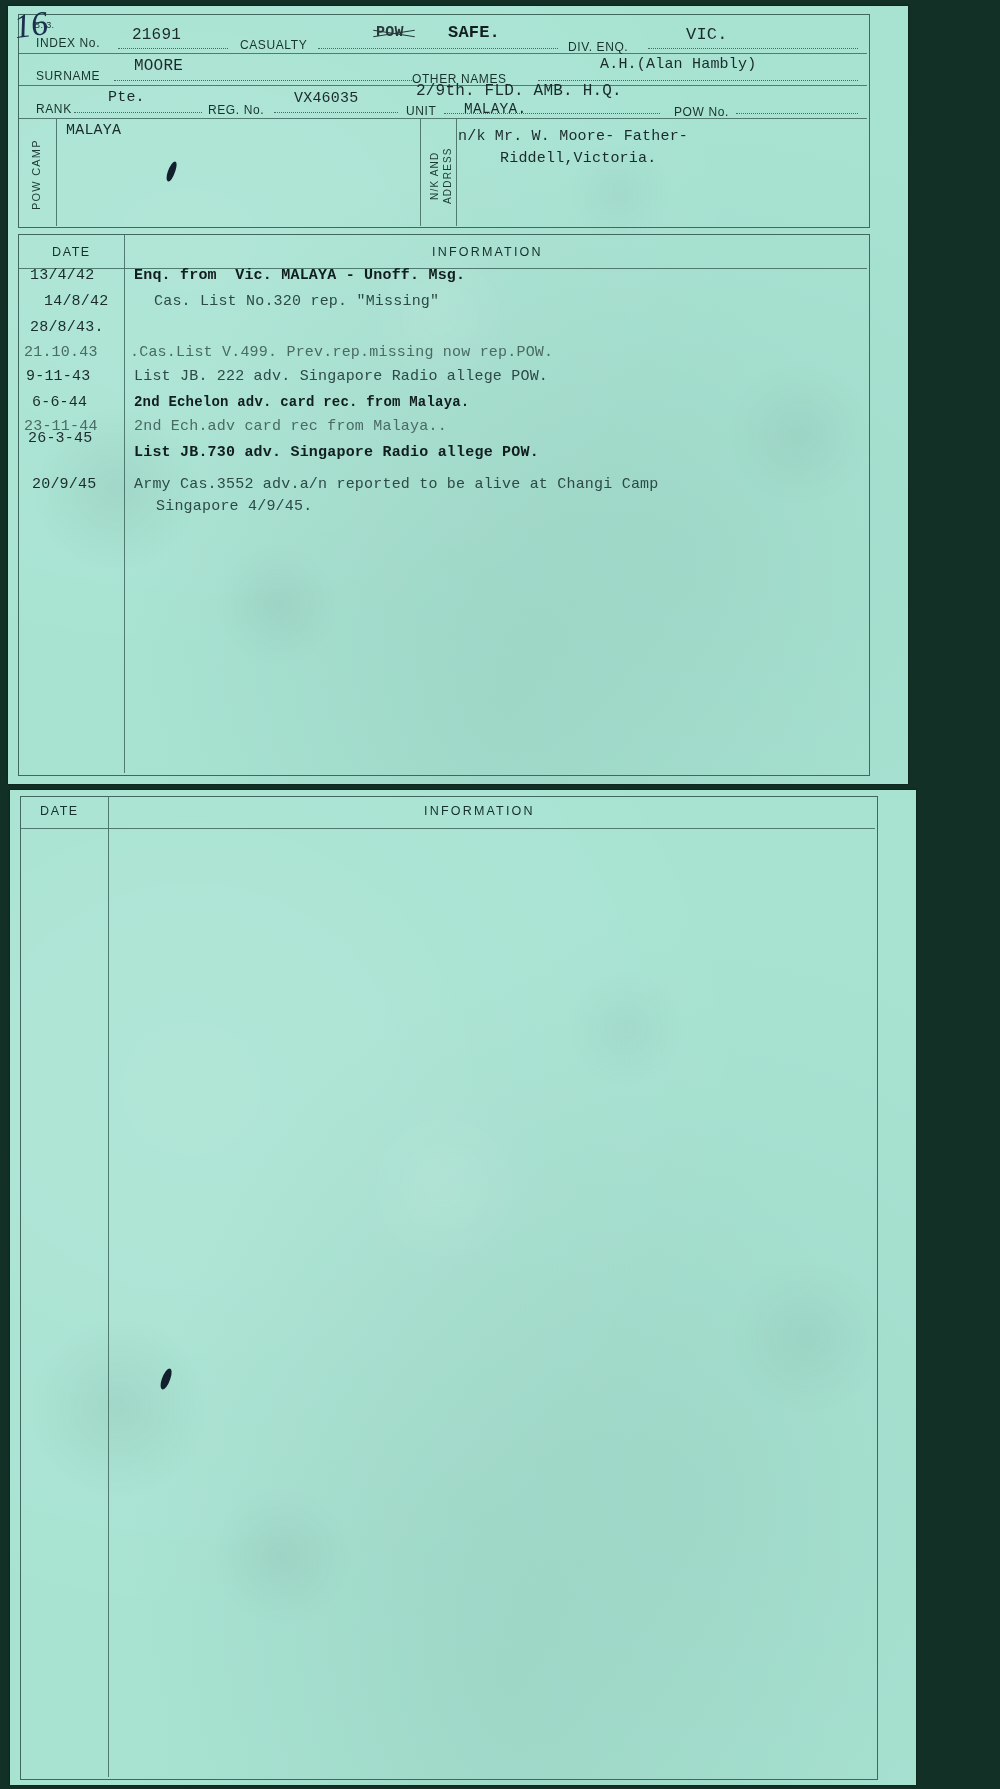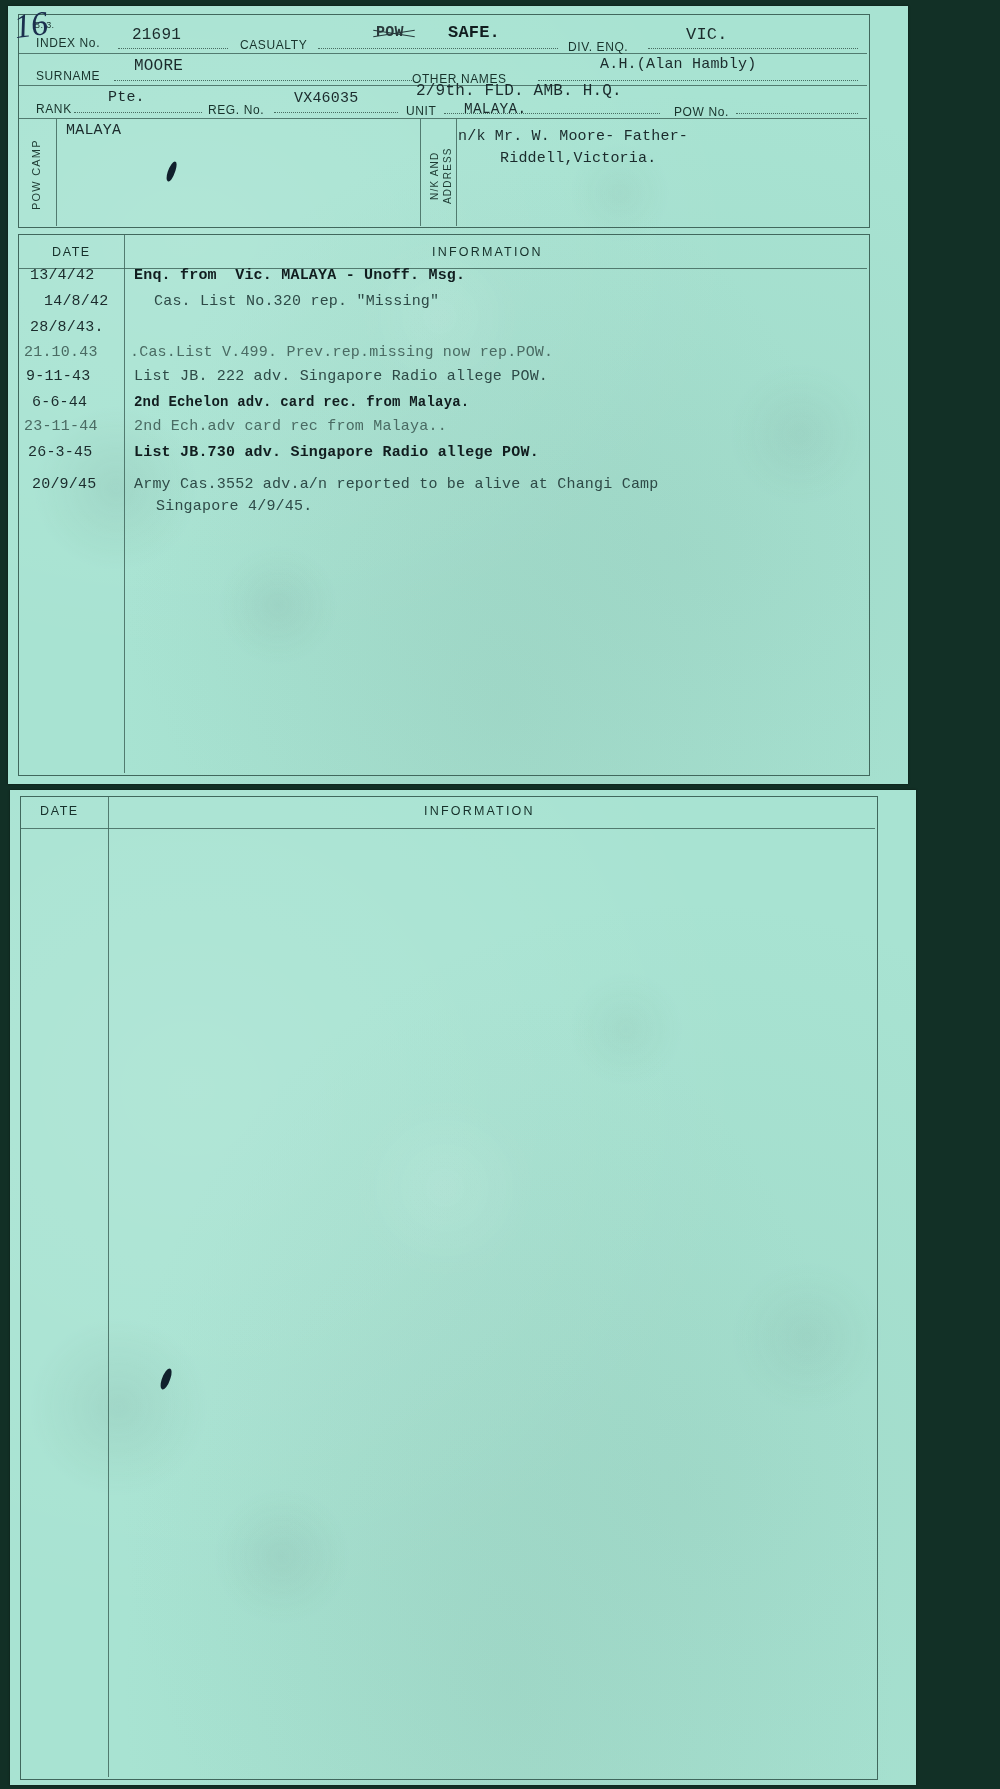--- a/index.html
+++ b/index.html
@@ -232,21 +232,21 @@
 
     <div class="typed" style="left:18px; top:362px; font-size:15px;">9-11-43</div>
     <div class="typed mid" style="left:126px; top:362px; font-size:15px;">List JB. 222 adv. Singapore Radio allege POW.</div>
 
     <div class="typed" style="left:24px; top:388px; font-size:15px;">6-6-44</div>
     <div class="typed bold" style="left:126px; top:388px; font-size:14px;">2nd Echelon adv. card rec. from Malaya.</div>
 
     <div class="typed faint" style="left:16px; top:412px; font-size:15px;">23-11-44</div>
     <div class="typed faint" style="left:126px; top:412px; font-size:15px;">2nd Ech.adv card rec from Malaya..</div>
 
-    <div class="typed" style="left:20px; top:438px; font-size:15px;">26-3-45</div>
+    <div class="typed" style="left:20px; top:424px; font-size:15px;">26-3-45</div>
     <div class="typed bold" style="left:126px; top:438px; font-size:15px;">List JB.730 adv. Singapore Radio allege POW.</div>
 
     <div class="typed" style="left:24px; top:470px; font-size:15px;">20/9/45</div>
     <div class="typed mid" style="left:126px; top:470px; font-size:15px;">Army Cas.3552 adv.a/n reported to be alive at Changi Camp</div>
     <div class="typed mid" style="left:148px; top:492px; font-size:15px;font-family:Liberation Mono, monospace;">Singapore 4/9/45.</div>
   </div>
 
   <div class="card" id="card-back">
     <div class="paper-noise"></div>
 

